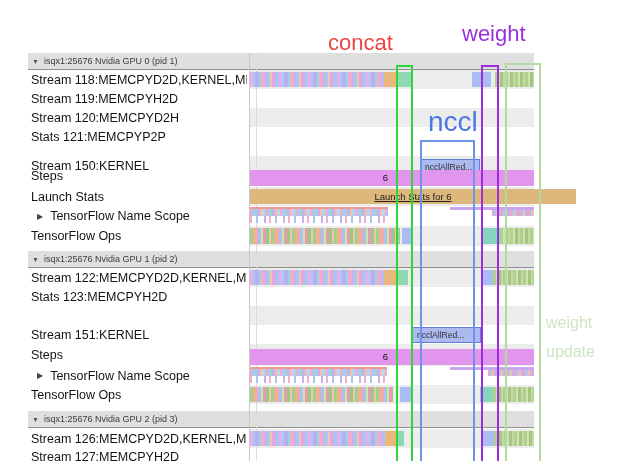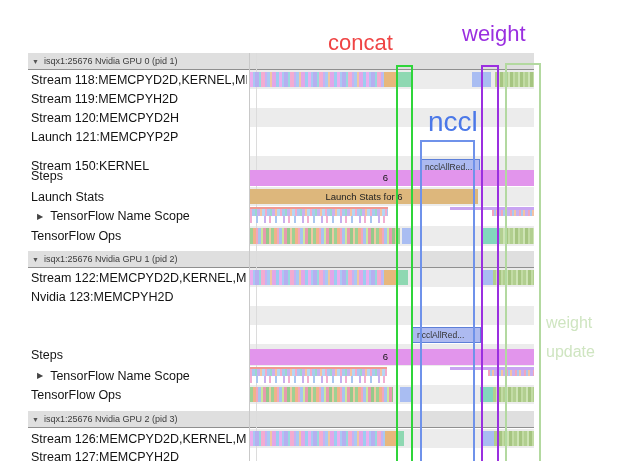--- a/index.html
+++ b/index.html
@@ -25,22 +25,22 @@
 
   .seg{position:absolute;z-index:6;}
   .stripes-a{background:repeating-linear-gradient(90deg,#ecaded 0 3px,#a9c9f2 3px 5px,#b6aff0 5px 9px,#97d8de 9px 11px,#f4abd0 11px 15px,#c6b2f2 15px 17px,#a9c9f2 17px 20px,#efc7a2 20px 22px,#e2a6e8 22px 26px,#9ccdf0 26px 29px);}
   .stripes-b{background:repeating-linear-gradient(90deg,#9ed193 0 3px,#f0b389 3px 6px,#f2a6bd 6px 8px,#a9c3f0 8px 11px,#cbe89d 11px 13px,#e89ab0 13px 16px,#96c98a 16px 19px,#efc7a2 19px 21px);}
   .stripes-olive{background:repeating-linear-gradient(90deg,#b2cf90 0 3px,#cde3b4 3px 5px,#a6c581 5px 8px,#c2dba4 8px 10px);}
   .c-orange{background:#e7b77c;} .c-mint{background:#8ed8b2;}
   .c-blue{background:#a9bdf2;}  .c-teal{background:#82d7bd;}
 
   .steps-bar{position:absolute;left:0;width:284px;top:5px;height:16px;background:#e295ec;z-index:6;}
   .steps-num{position:absolute;left:120px;width:18px;top:2px;font-size:9.5px;color:#111;text-align:right;}
-  .launch-bar{position:absolute;left:0;width:228px;top:2px;height:15px;background:#ddb77c;z-index:6;
-              display:flex;align-items:center;justify-content:center;font-size:9.5px;color:#222;}
+  .launch-bar{position:absolute;left:0;width:326px;top:2px;height:15px;background:#ddb77c;z-index:6;
+              display:flex;align-items:center;justify-content:center;font-size:9.5px;color:#222;text-decoration:underline;}
   .nccl-bar{position:absolute;background:#adbaf0;border:1px solid #5d7fd8;box-sizing:border-box;z-index:6;
             font-size:8.5px;color:#333;display:flex;align-items:center;padding-left:4px;white-space:nowrap;overflow:hidden;}
 
   .ns-band{position:absolute;top:1px;height:9px;z-index:6;border-top:2px solid #f09a92;box-sizing:border-box;
            background:repeating-linear-gradient(90deg,#f2aacd 0 2px,#aac8f0 2px 5px,#9ad8cc 5px 7px,#c8b0f0 7px 10px,#f4c2a4 10px 12px,#b4d6f2 12px 15px);}
   .ns-drips{position:absolute;top:10px;height:7px;z-index:6;
            background:repeating-linear-gradient(90deg,#f2aed2 0 2px,rgba(0,0,0,0) 2px 6px,#aac6f0 6px 8px,rgba(0,0,0,0) 8px 14px,#c8b0ee 14px 16px,rgba(0,0,0,0) 16px 19px);}
   .ns-line{position:absolute;top:1px;height:3px;background:#c9a4f2;z-index:6;}
   .ns-mini{position:absolute;top:2px;height:8px;z-index:6;border-top:2px solid #c9a4f2;box-sizing:border-box;
            background:repeating-linear-gradient(90deg,#f2a6bd 0 2px,#aac8f0 2px 4px,#f4c2a4 4px 6px,#c8b0f0 6px 9px);}
@@ -86,21 +86,21 @@
     <span class="lbl">Stream 119:MEMCPYH2D</span>
     <div class="strip"></div>
   </div>
 
   <div class="row shaded" style="top:108px;height:19px">
     <span class="lbl">Stream 120:MEMCPYD2H</span>
     <div class="strip"></div>
   </div>
 
   <div class="row" style="top:127px;height:19px">
-    <span class="lbl">Launch 121:MEMCPYP2P</span>
+    <span class="lbl">Stats 121:MEMCPYP2P</span>
     <div class="strip"></div>
   </div>
 
   <div class="row shaded" style="top:156px;height:19px">
     <span class="lbl">Stream 150:KERNEL</span>
     <div class="strip">
       <div class="nccl-bar" style="left:170px;top:3px;width:60px;height:15px">ncclAllRed...</div>
     </div>
   </div>
 
@@ -153,29 +153,30 @@
     <div class="strip">
       <div class="seg stripes-a" style="left:0;top:2px;height:15px;width:134px"></div>
       <div class="seg c-orange" style="left:134px;top:2px;height:15px;width:14px"></div>
       <div class="seg c-mint" style="left:148px;top:2px;height:15px;width:10px"></div>
       <div class="seg c-blue" style="left:231px;top:2px;height:15px;width:12px"></div>
       <div class="seg stripes-olive" style="left:243px;top:2px;height:15px;width:41px"></div>
     </div>
   </div>
 
   <div class="row" style="top:287px;height:19px">
-    <span class="lbl">Nvidia 123:MEMCPYH2D</span>
+    <span class="lbl">Stats 123:MEMCPYH2D</span>
     <div class="strip"></div>
   </div>
 
   <div class="row shaded" style="top:306px;height:19px">
     <div class="strip"></div>
   </div>
 
   <div class="row" style="top:325px;height:19px">
+    <span class="lbl">Stream 151:KERNEL</span>
     <div class="strip">
       <div class="nccl-bar" style="left:162px;top:2px;width:69px;height:16px">ncclAllRed...</div>
     </div>
   </div>
 
   <div class="row shaded" style="top:344px;height:22px">
     <span class="lbl">Steps</span>
     <div class="strip">
       <div class="steps-bar">
         <span class="steps-num">6</span>

